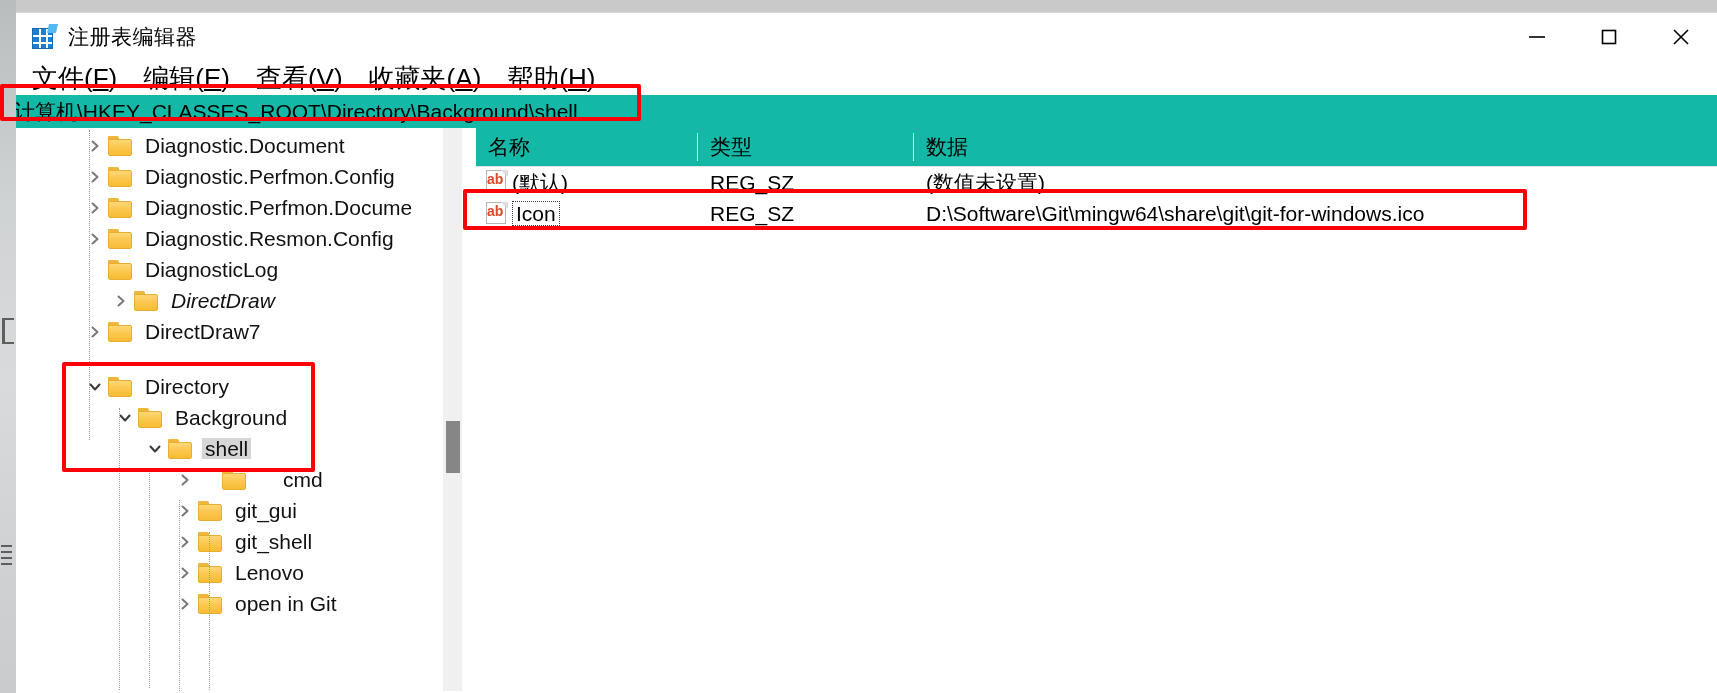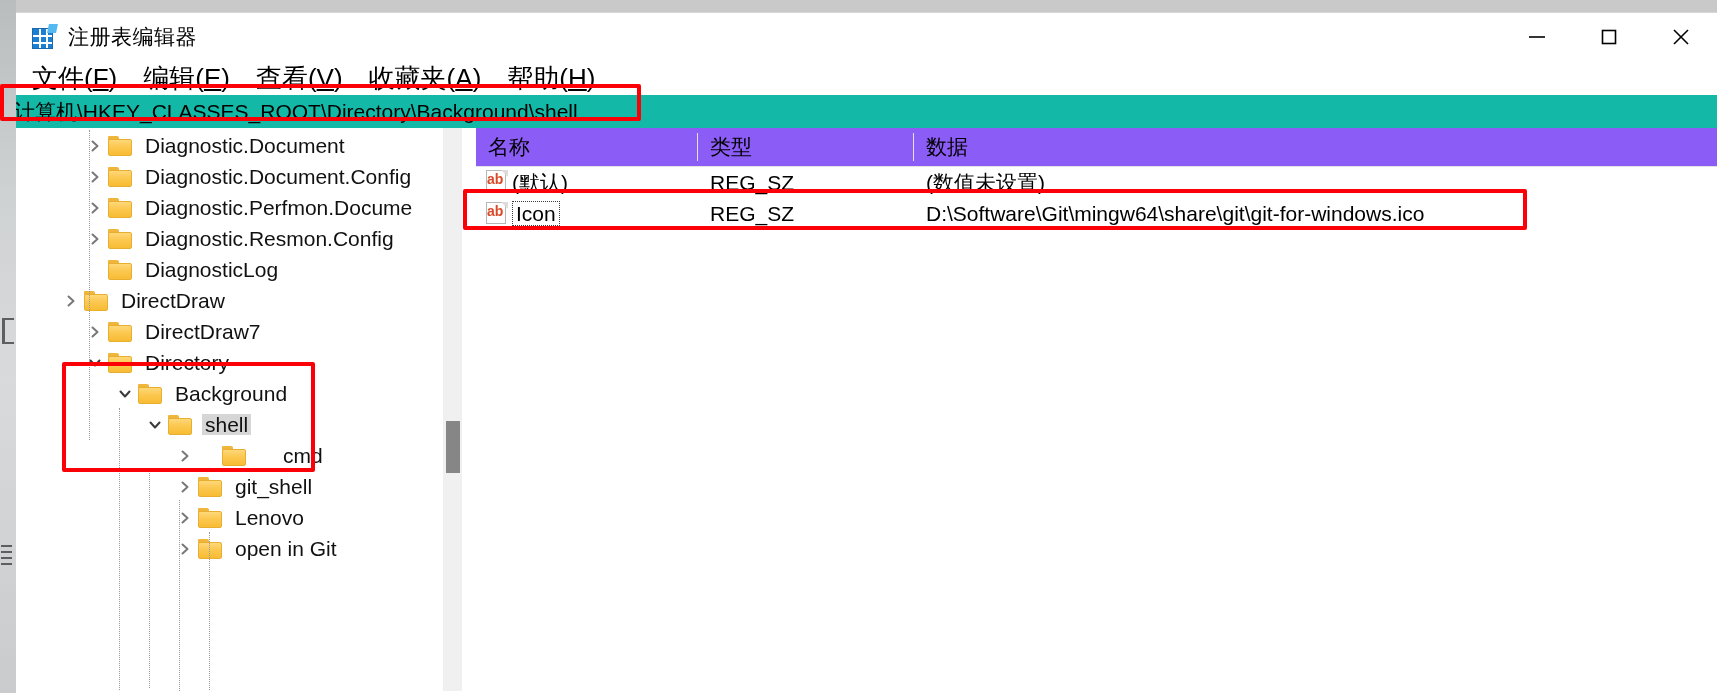--- a/index.html
+++ b/index.html
@@ -244,21 +244,21 @@
     position: relative;
     flex: 1 1 auto;
     background: #ffffff;
     overflow: hidden;
   }
   .list-header {
     display: flex;
     height: 38px;
     align-items: center;
     border-bottom: 1px solid #e2e2e2;
-    background: #8b5cf6;
+    background: #14b8a6;
   }
   .col {
     font-size: 21px;
     color: #000;
     box-sizing: border-box;
     padding-left: 12px;
     white-space: nowrap;
   }
   .col.c-name  { width: 222px; border-right: 1px solid #e2e2e2; }
   .col.c-type  { width: 216px; border-right: 1px solid #e2e2e2; }
@@ -399,21 +399,21 @@
             <div class="tree-row" style="padding-left: 66px;">
               <span class="chev">
                 <svg width="14" height="14" viewBox="0 0 14 14">
                   <polyline points="4.5,2.5 9.5,7 4.5,11.5" fill="none" stroke="#787878" stroke-width="2" stroke-linecap="round" stroke-linejoin="round"></polyline>
                 </svg>
               </span>
               <span class="folder">
                 <span class="tab"></span>
                 <span class="body"></span>
               </span>
-              <span class="tree-label">Diagnostic.Document.Config</span>
+              <span class="tree-label">Diagnostic.Perfmon.Config</span>
             </div>
             <div class="tree-row" style="padding-left: 66px;">
               <span class="chev">
                 <svg width="14" height="14" viewBox="0 0 14 14">
                   <polyline points="4.5,2.5 9.5,7 4.5,11.5" fill="none" stroke="#787878" stroke-width="2" stroke-linecap="round" stroke-linejoin="round"></polyline>
                 </svg>
               </span>
               <span class="folder">
                 <span class="tab"></span>
                 <span class="body"></span>
@@ -433,21 +433,21 @@
               <span class="tree-label">Diagnostic.Resmon.Config</span>
             </div>
             <div class="tree-row" style="padding-left: 66px;">
               <span class="chev"></span>
               <span class="folder">
                 <span class="tab"></span>
                 <span class="body"></span>
               </span>
               <span class="tree-label">DiagnosticLog</span>
             </div>
-            <div class="tree-row" style="padding-left: 42px;">
+            <div class="tree-row" style="padding-left: 92px; font-style: italic;">
               <span class="chev">
                 <svg width="14" height="14" viewBox="0 0 14 14">
                   <polyline points="4.5,2.5 9.5,7 4.5,11.5" fill="none" stroke="#787878" stroke-width="2" stroke-linecap="round" stroke-linejoin="round"></polyline>
                 </svg>
               </span>
               <span class="folder">
                 <span class="tab"></span>
                 <span class="body"></span>
               </span>
               <span class="tree-label">DirectDraw</span>
@@ -457,21 +457,21 @@
                 <svg width="14" height="14" viewBox="0 0 14 14">
                   <polyline points="4.5,2.5 9.5,7 4.5,11.5" fill="none" stroke="#787878" stroke-width="2" stroke-linecap="round" stroke-linejoin="round"></polyline>
                 </svg>
               </span>
               <span class="folder">
                 <span class="tab"></span>
                 <span class="body"></span>
               </span>
               <span class="tree-label">DirectDraw7</span>
             </div>
-            <div class="tree-row" style="padding-left: 66px;">
+            <div class="tree-row" style="padding-left: 66px; margin-top: 24px;">
               <span class="chev">
                 <svg width="14" height="14" viewBox="0 0 14 14">
                   <polyline points="2.5,4.5 7,9.5 11.5,4.5" fill="none" stroke="#3a3a3a" stroke-width="2" stroke-linecap="round" stroke-linejoin="round"></polyline>
                 </svg>
               </span>
               <span class="folder">
                 <span class="tab"></span>
                 <span class="body"></span>
               </span>
               <span class="tree-label">Directory</span>
@@ -504,20 +504,32 @@
               <span class="chev">
                 <svg width="14" height="14" viewBox="0 0 14 14">
                   <polyline points="4.5,2.5 9.5,7 4.5,11.5" fill="none" stroke="#787878" stroke-width="2" stroke-linecap="round" stroke-linejoin="round"></polyline>
                 </svg>
               </span>
               <span class="folder">
                 <span class="tab"></span>
                 <span class="body"></span>
               </span>
               <span class="tree-label">cmd</span>
+            </div>
+            <div class="tree-row" style="padding-left: 156px;">
+              <span class="chev">
+                <svg width="14" height="14" viewBox="0 0 14 14">
+                  <polyline points="4.5,2.5 9.5,7 4.5,11.5" fill="none" stroke="#787878" stroke-width="2" stroke-linecap="round" stroke-linejoin="round"></polyline>
+                </svg>
+              </span>
+              <span class="folder">
+                <span class="tab"></span>
+                <span class="body"></span>
+              </span>
+              <span class="tree-label">git_gui</span>
             </div>
             <div class="tree-row" style="padding-left: 156px;">
               <span class="chev">
                 <svg width="14" height="14" viewBox="0 0 14 14">
                   <polyline points="4.5,2.5 9.5,7 4.5,11.5" fill="none" stroke="#787878" stroke-width="2" stroke-linecap="round" stroke-linejoin="round"></polyline>
                 </svg>
               </span>
               <span class="folder">
                 <span class="tab"></span>
                 <span class="body"></span>

